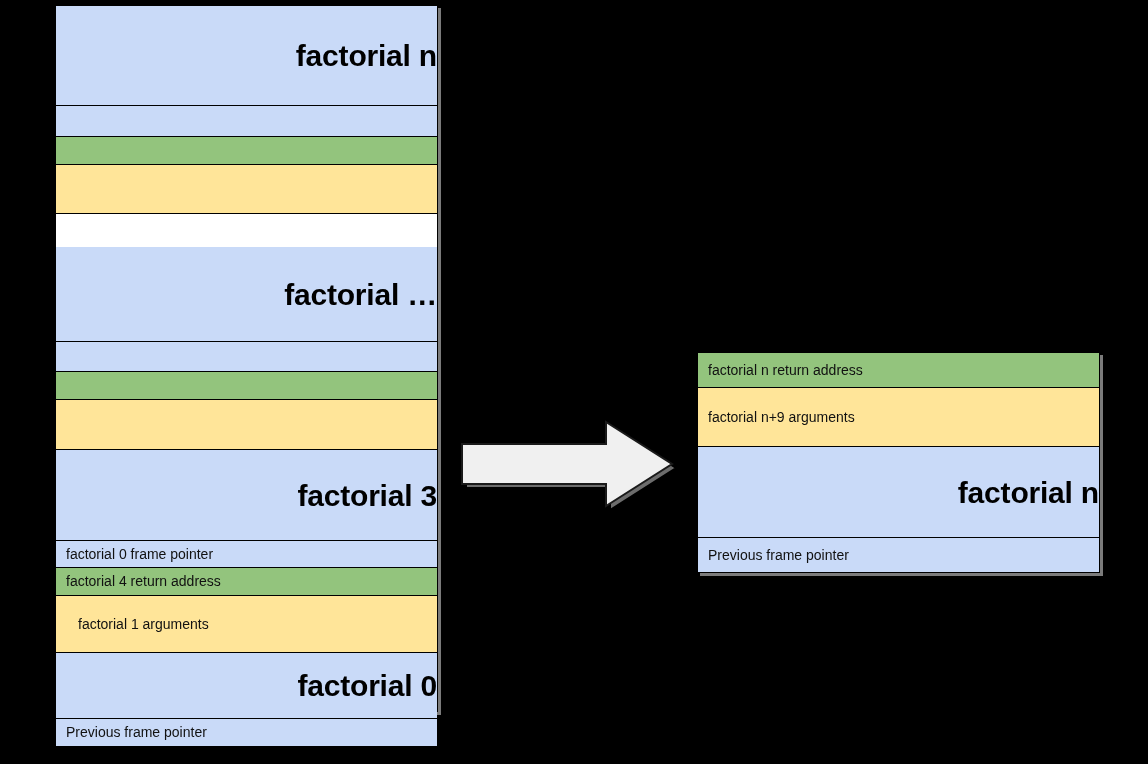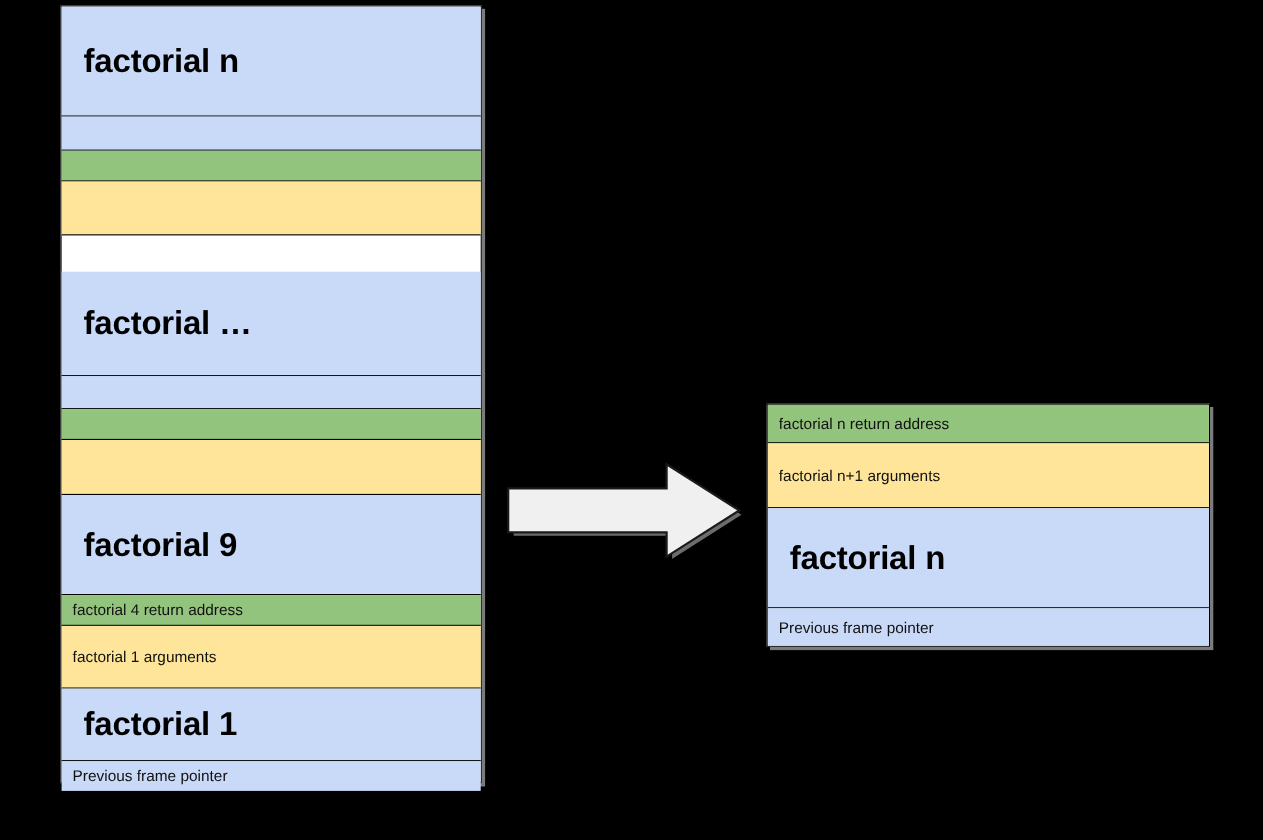--- a/index.html
+++ b/index.html
@@ -37,21 +37,21 @@
   }
   .row:last-child { border-bottom: none; }
 
   .row.blue   { background: #c9daf8; }
   .row.green  { background: #93c47d; }
   .row.yellow { background: #ffe599; }
 
   
   .row .title {
     width: 100%;
-    text-align: left;
+    text-align: right;
     font-size: 30px;
     font-weight: bold;
     color: #000000;
     letter-spacing: -0.2px;
     line-height: 1.1;
     padding-left: 20px;
   }
 
   
   .row .label {
@@ -67,21 +67,21 @@
   #left-stack {
     left: 55px;
     top: 5px;
     width: 383px;
     height: 707px;
   }
 
   
   #right-stack {
     left: 697px;
-    top: 367px;
+    top: 352px;
     width: 403px;
     height: 221px;
   }
 
   
   #transition-arrow {
     position: absolute;
     left: 458px;
     top: 418px;
     width: 218px;
@@ -111,49 +111,52 @@
     <div class="row blue" style="height: 30px; flex: 0 0 30px;">
       <span class="label"></span>
     </div>
     <div class="row green" style="height: 28px; flex: 0 0 28px;">
       <span class="label"></span>
     </div>
     <div class="row yellow" style="height: 50px; flex: 0 0 50px;">
       <span class="label"></span>
     </div>
     <div class="row blue" style="height: 91px; flex: 0 0 91px;">
-      <span class="title">factorial 9</span>
+      <span class="title">factorial 3</span>
+    </div>
+    <div class="row blue" style="height: 27px; flex: 0 0 27px;">
+      <span class="label">factorial 0 frame pointer</span>
     </div>
     <div class="row green" style="height: 28px; flex: 0 0 28px;">
       <span class="label">factorial 4 return address</span>
     </div>
-    <div class="row yellow" style="height: 57px; flex: 0 0 57px;">
+    <div class="row yellow" style="height: 57px; flex: 0 0 57px; padding-left: 12px;">
       <span class="label">factorial 1 arguments</span>
     </div>
     <div class="row blue" style="height: 66px; flex: 0 0 66px;">
-      <span class="title">factorial 1</span>
+      <span class="title">factorial 0</span>
     </div>
     <div class="row blue" style="height: 27px; flex: 0 0 27px;">
       <span class="label">Previous frame pointer</span>
     </div>
   </div>
 
 <div id="transition-arrow">
   <svg width="218" height="92" viewBox="0 0 218 92" xmlns="http://www.w3.org/2000/svg">
     <polygon points="4,26 148,26 148,4 214,46 148,88 148,66 4,66" fill="#efefef" stroke="#000000" stroke-width="2" transform="translate(4,4)" opacity="0.45"></polygon>
     <polygon points="4,26 148,26 148,4 214,46 148,88 148,66 4,66" fill="#f0f0f0" stroke="#1a1a1a" stroke-width="2" stroke-linejoin="miter"></polygon>
   </svg>
 </div>
 
 <div class="stack" id="right-stack">
     <div class="row green" style="height: 35px; flex: 0 0 35px;">
       <span class="label">factorial n return address</span>
     </div>
     <div class="row yellow" style="height: 59px; flex: 0 0 59px;">
-      <span class="label">factorial n+1 arguments</span>
+      <span class="label">factorial n+9 arguments</span>
     </div>
     <div class="row blue" style="height: 91px; flex: 0 0 91px;">
       <span class="title">factorial n</span>
     </div>
     <div class="row blue" style="height: 34px; flex: 0 0 34px;">
       <span class="label">Previous frame pointer</span>
     </div>
   </div>
 
 </body></html>

